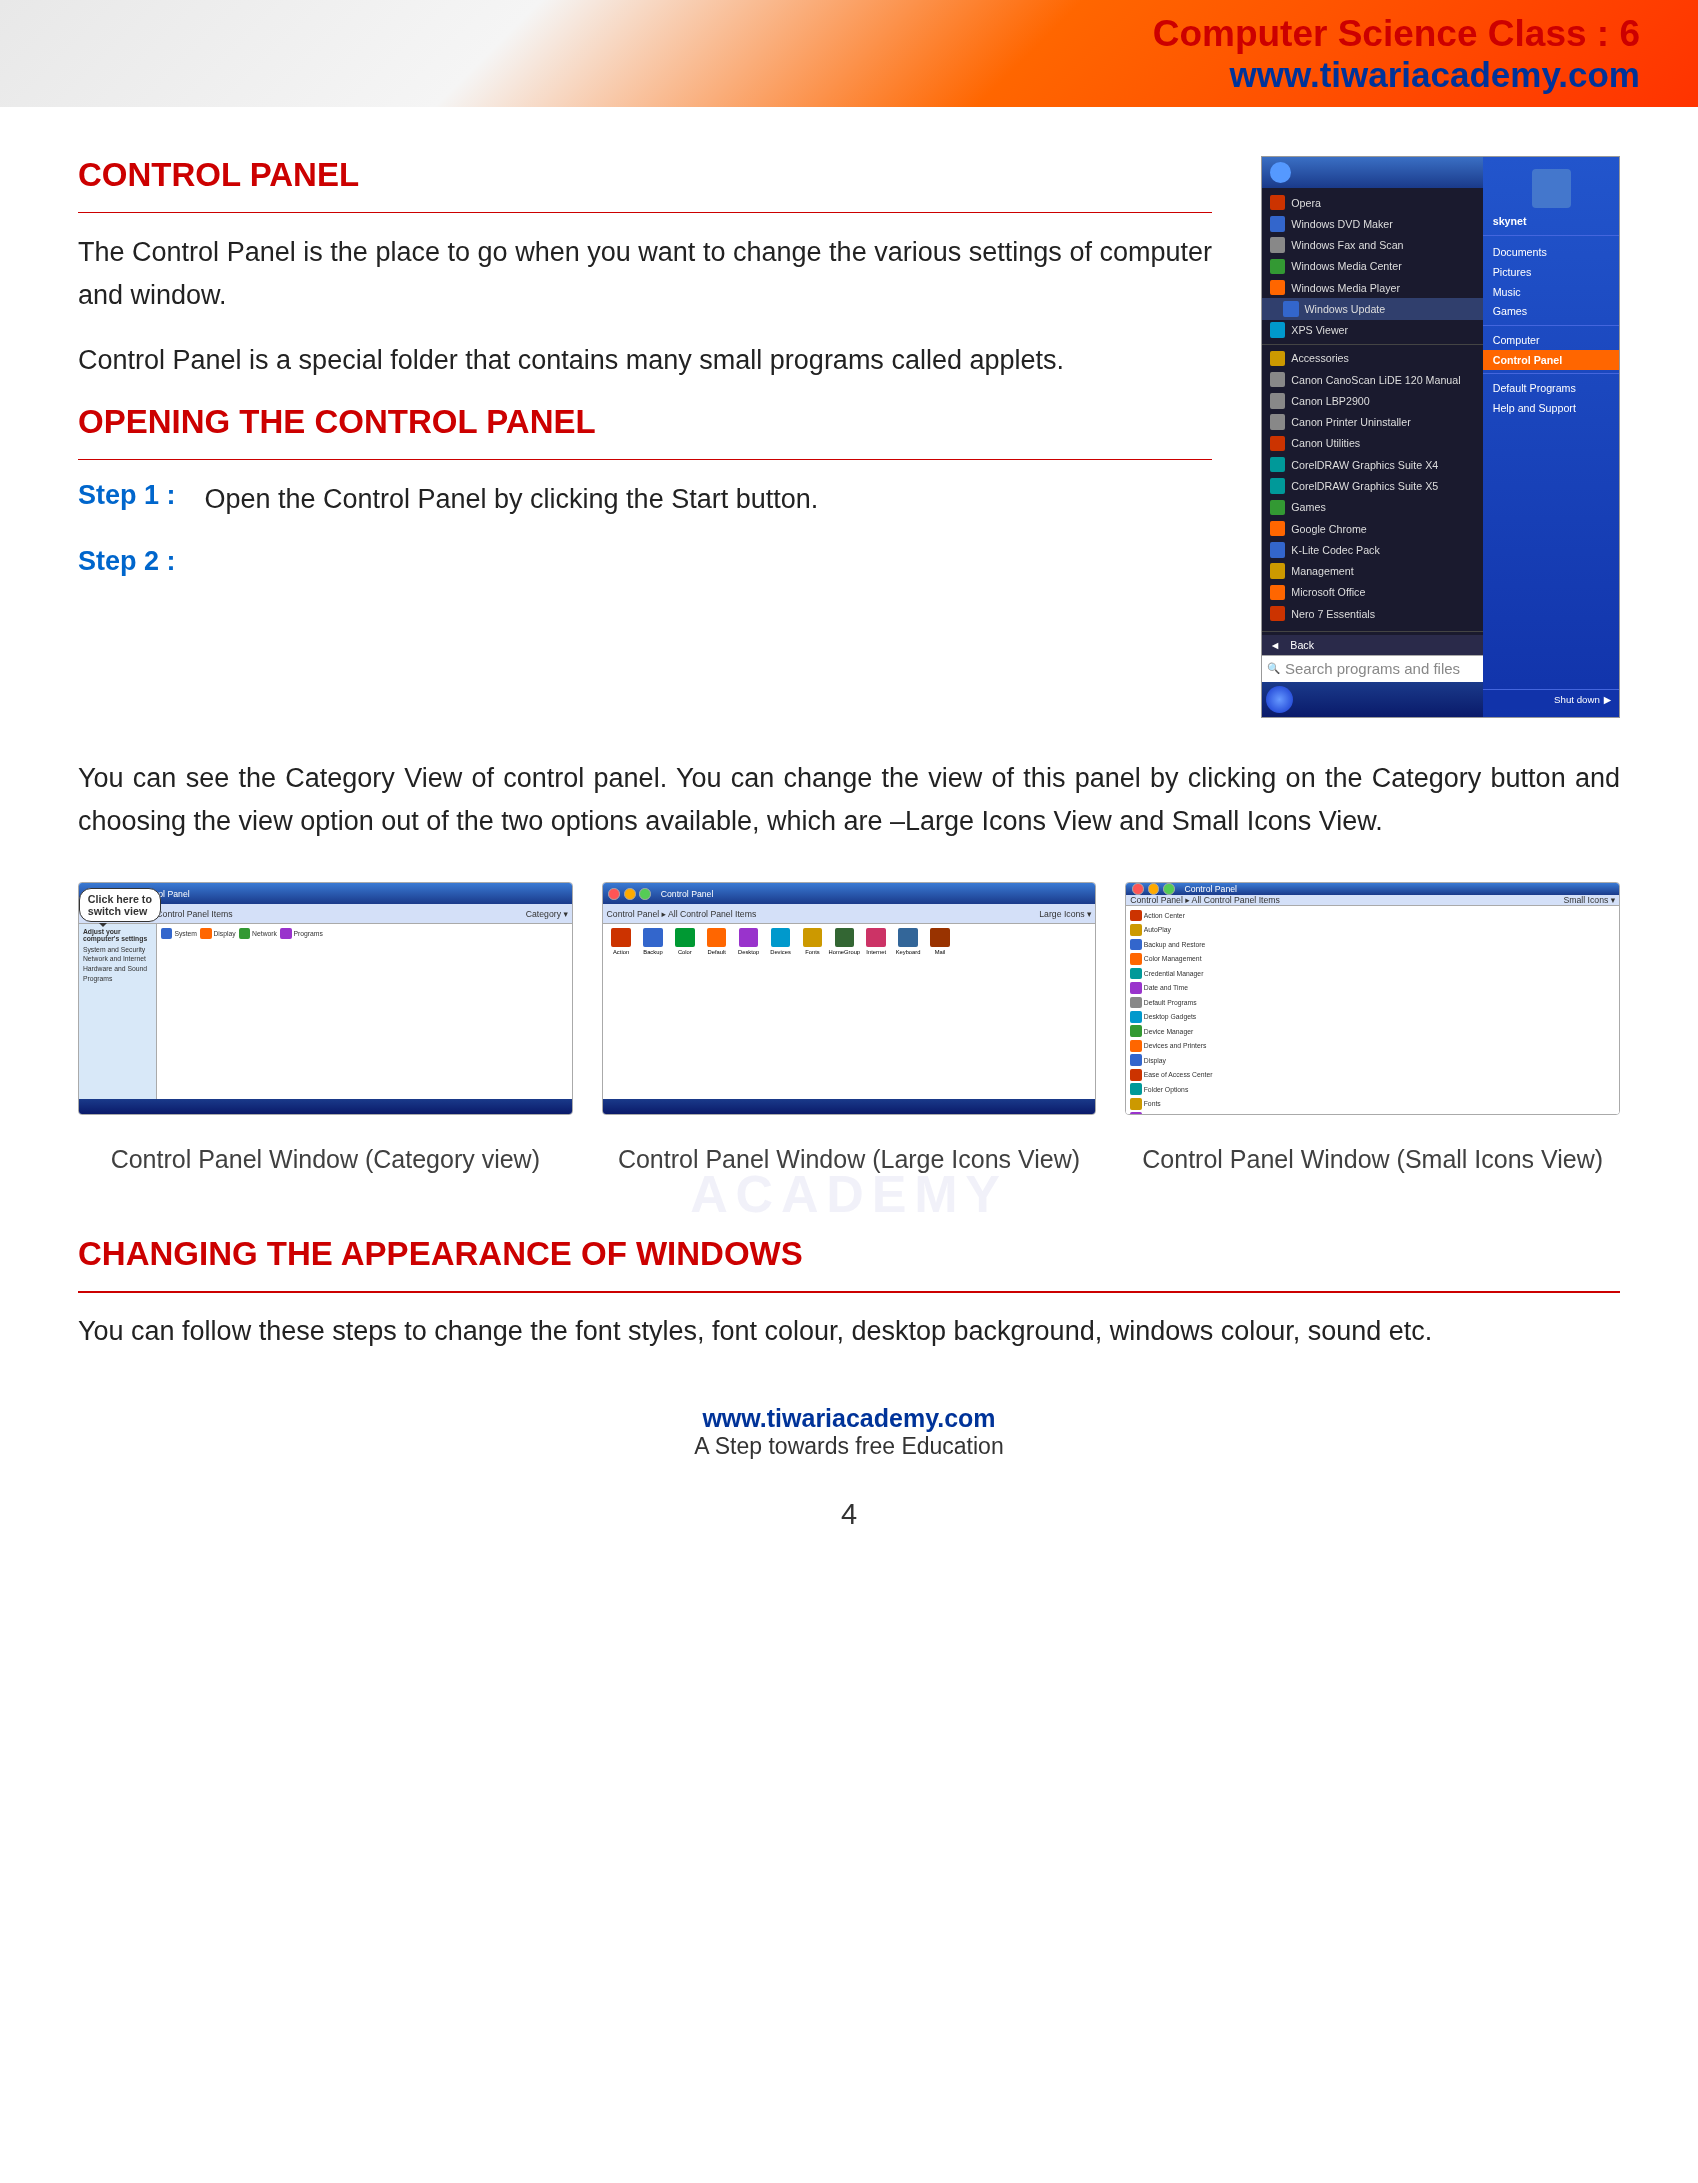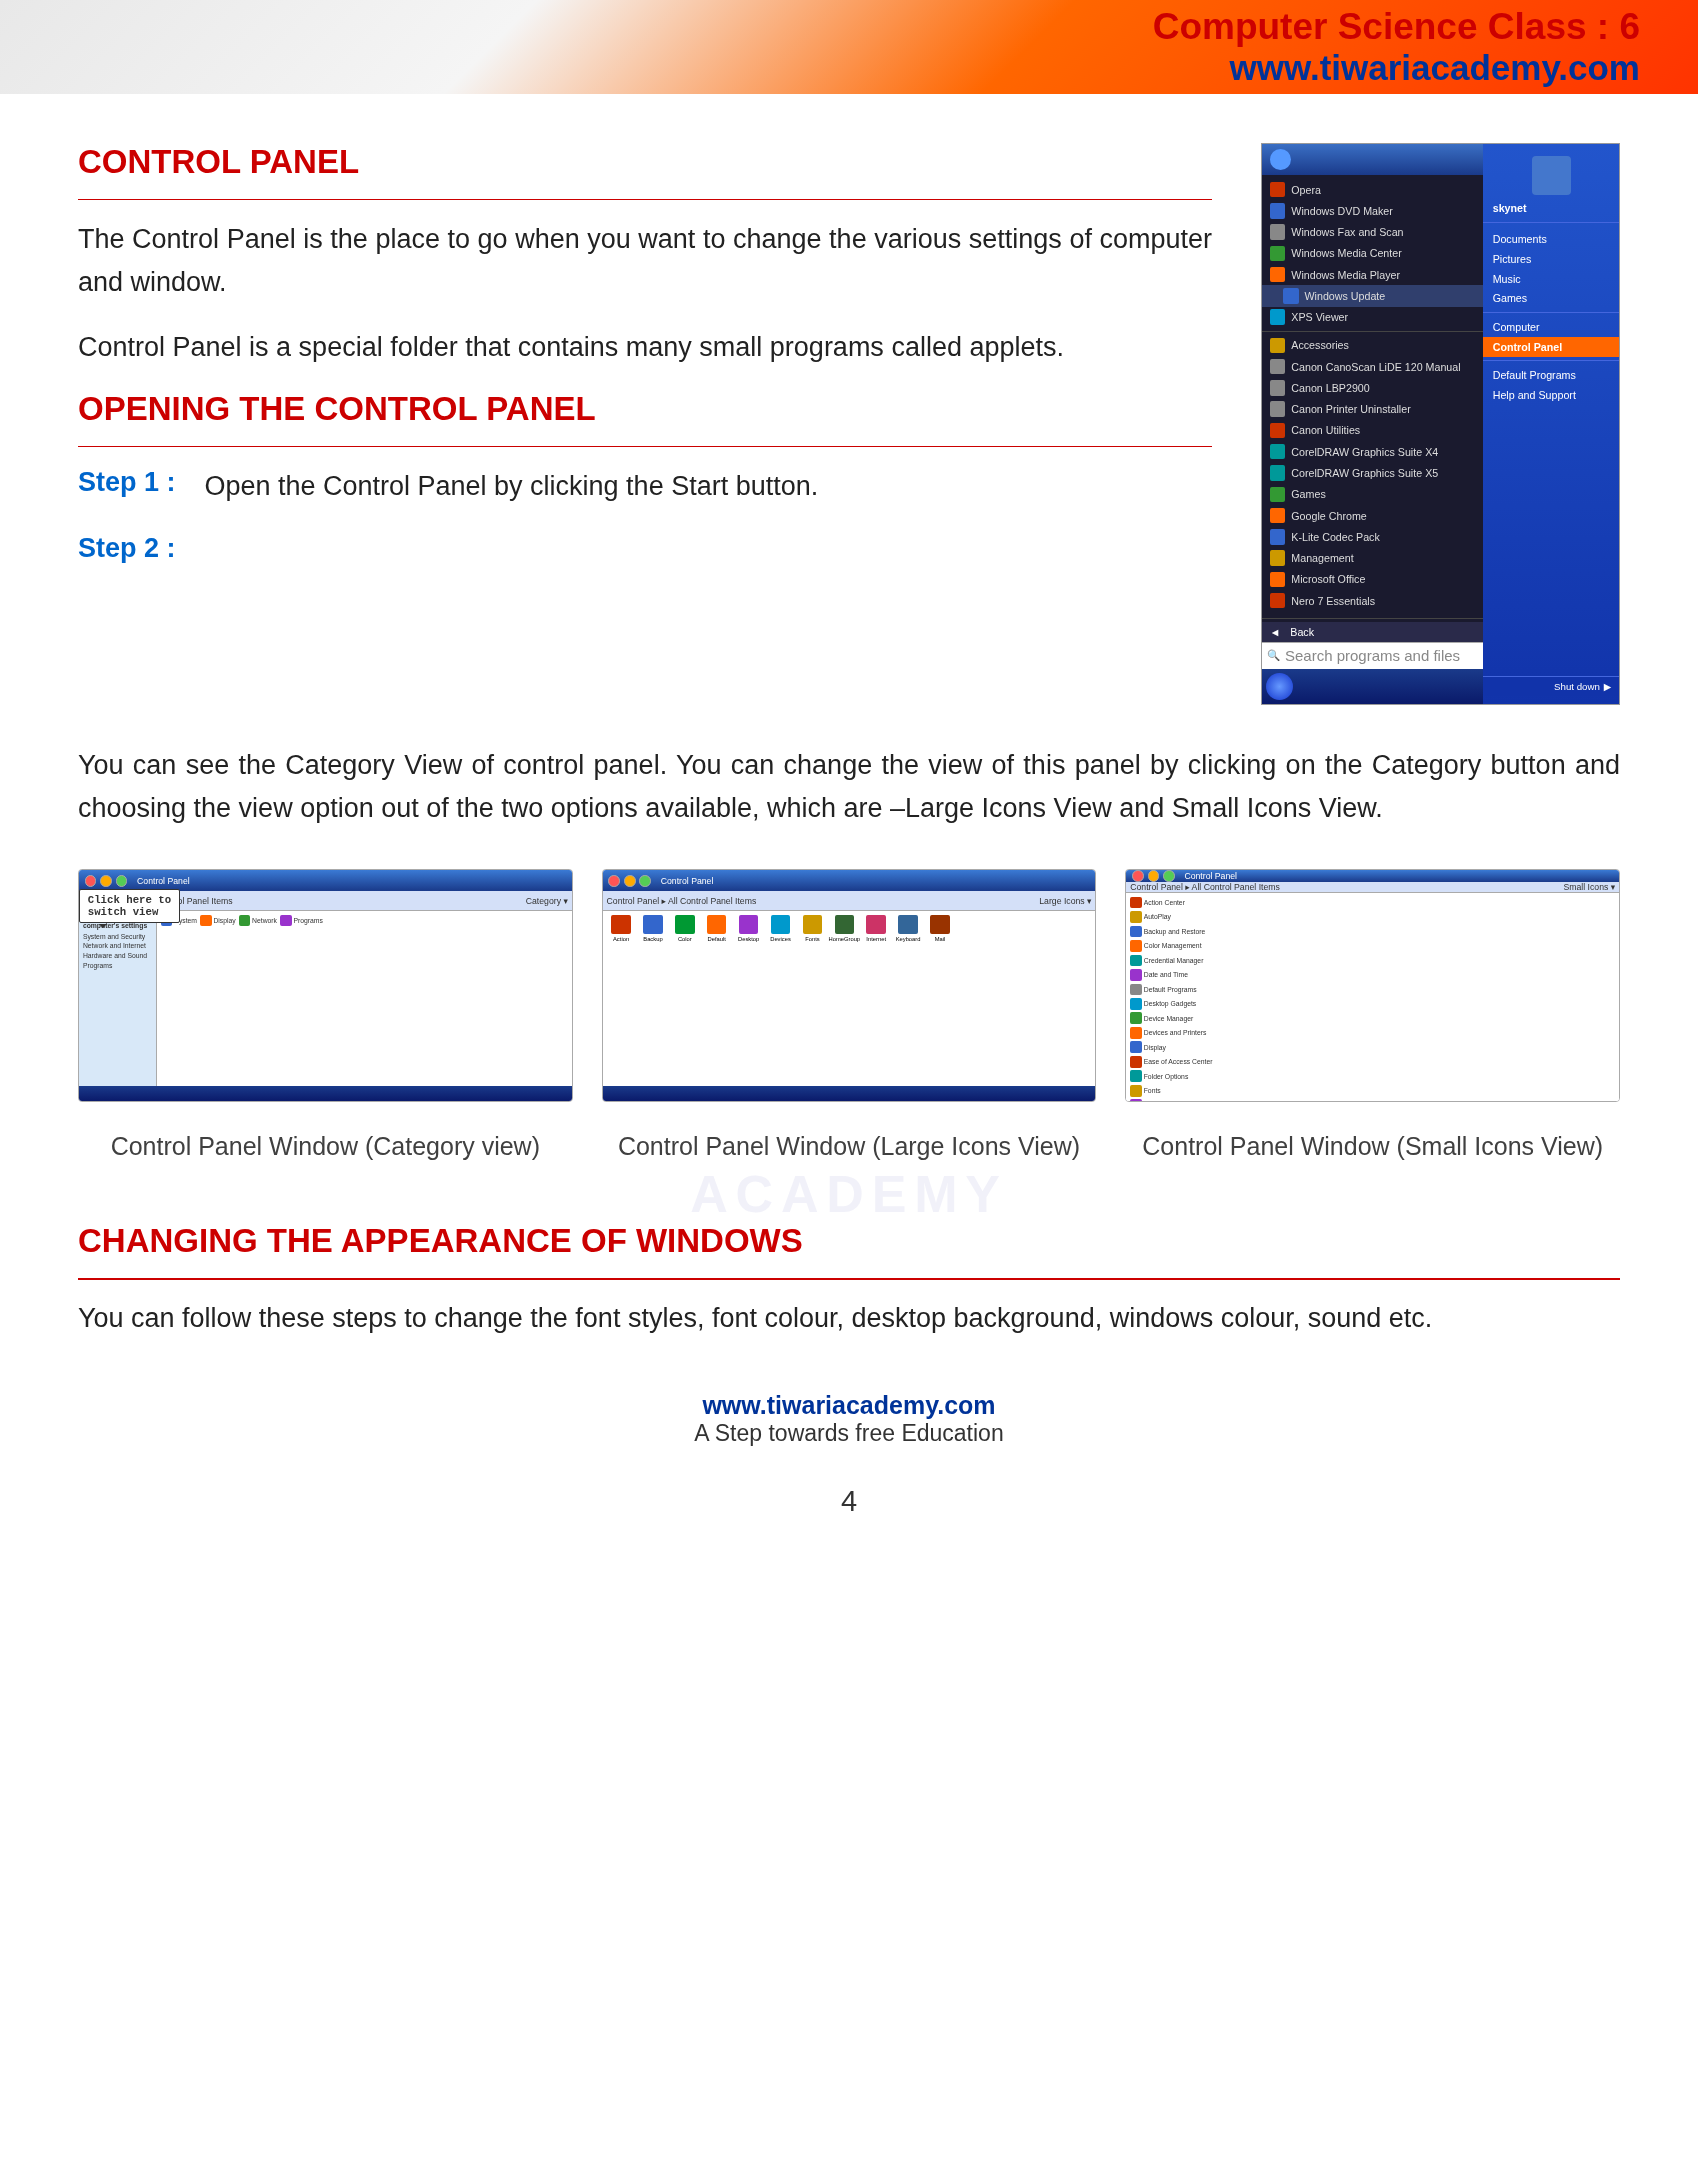--- a/index.html
+++ b/index.html
@@ -8,21 +8,21 @@
       min-height: 2183px;
       background: #fff;
       font-family: Arial, sans-serif;
       position: relative;
       overflow-x: hidden;
     }
 
     
     .header-bar {
       width: 100%;
-      height: 94px;
+      height: 107px;
       background: linear-gradient(135deg, #e8e8e8 0%, #f5f5f5 30%, #ff6600 60%, #ff3300 100%);
       display: flex;
       align-items: center;
       justify-content: flex-end;
       padding-right: 58px;
     }
     .header-text {
       text-align: right;
     }
     .header-title {
@@ -290,31 +290,30 @@
       font-size: 25px;
       color: #404040;
       text-align: center;
       margin-top: 27px;
       line-height: 1.4;
     }
 
     
     .callout-bubble {
       position: absolute;
-      top: 19px;
+      top: 5px;
       left: 0px;
       background: #fff;
       border: 1.9px solid #333;
-      border-radius: 2px;
+      border-radius: 12px;
       padding: 3.9px 7.8px;
       font-size: 10.7px;
       color: #333;
       font-weight: bold;
       z-index: 10;
-      font-family: Liberation Mono, monospace;
     }
     .callout-bubble::after {
       content: '';
       position: absolute;
       bottom: -9.7px;
       left: 19.4px;
       border: 4.9px solid transparent;
       border-top-color: #333;
     }
 

